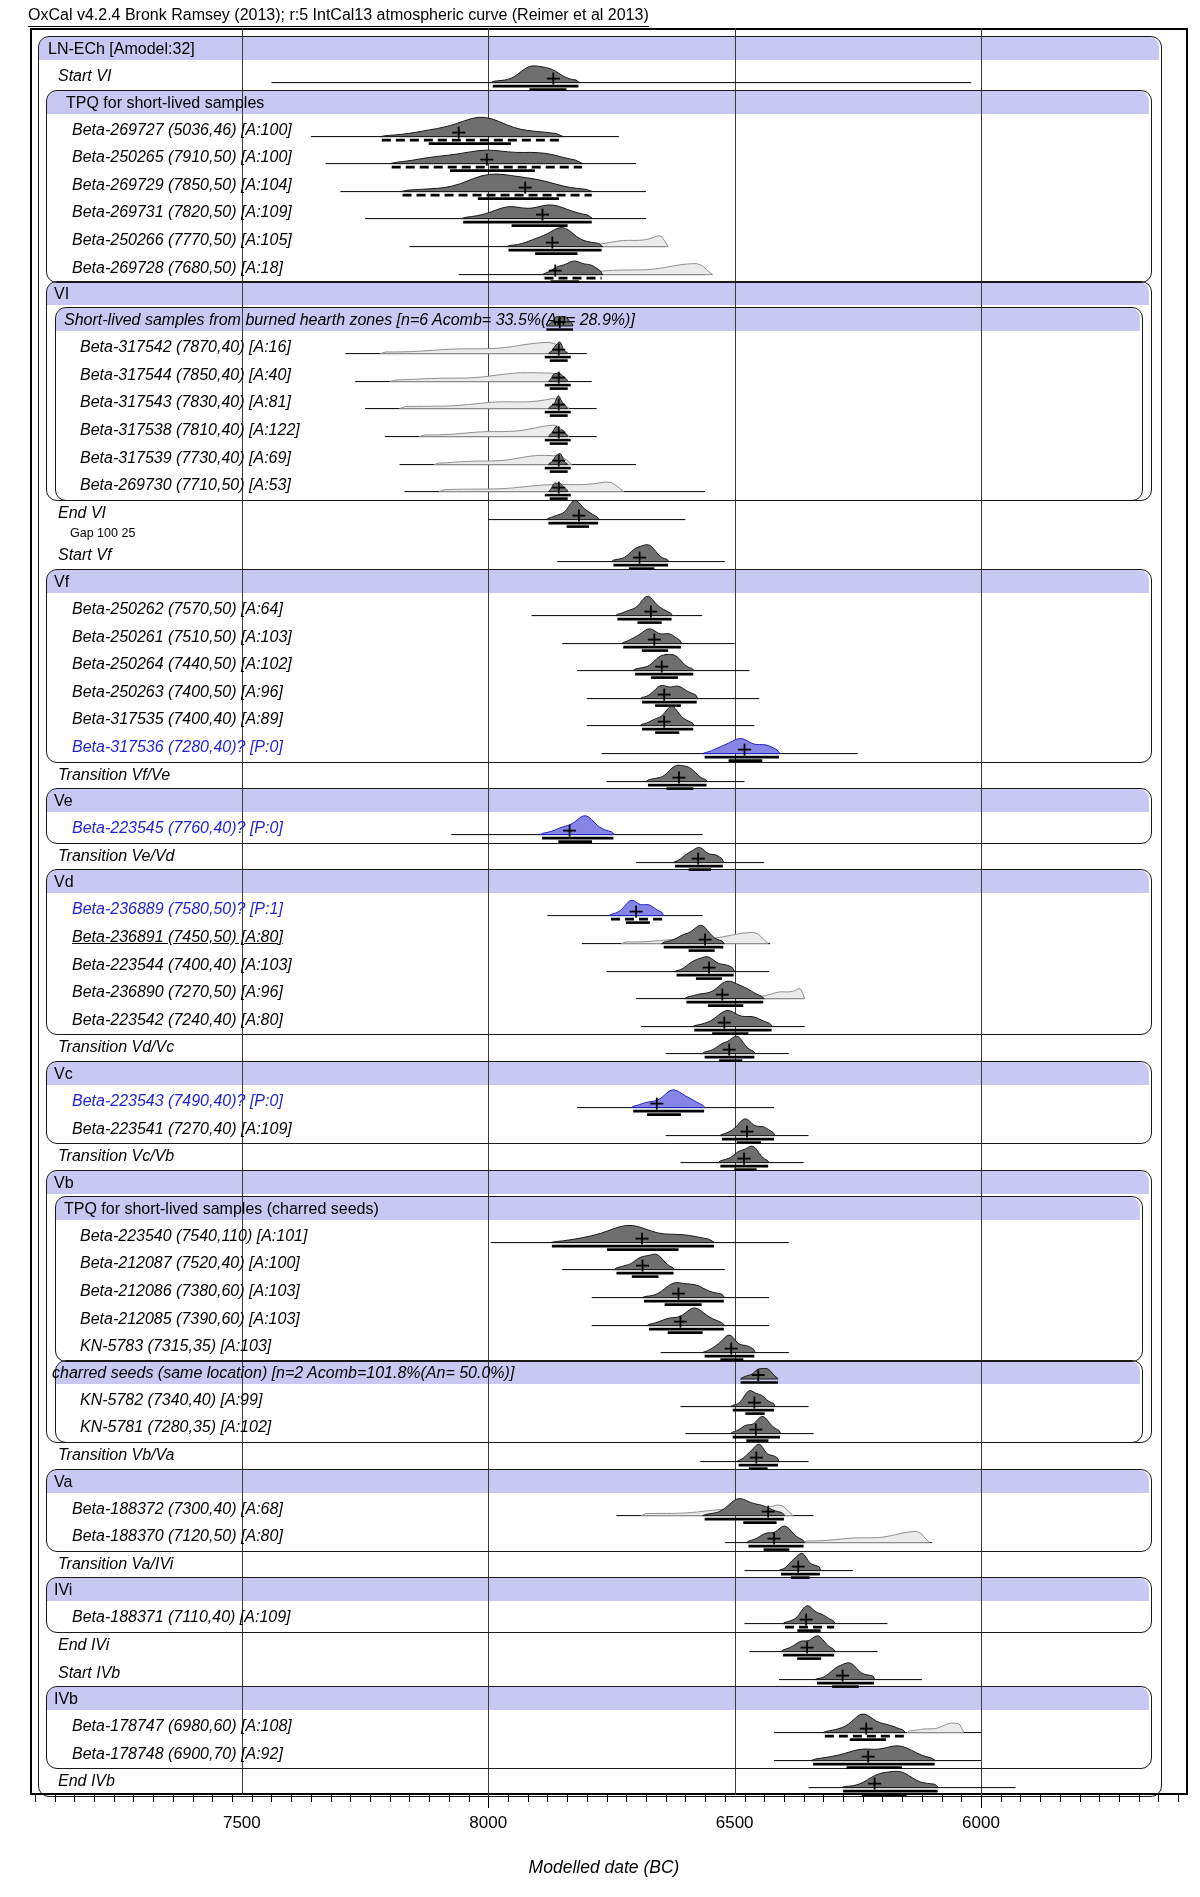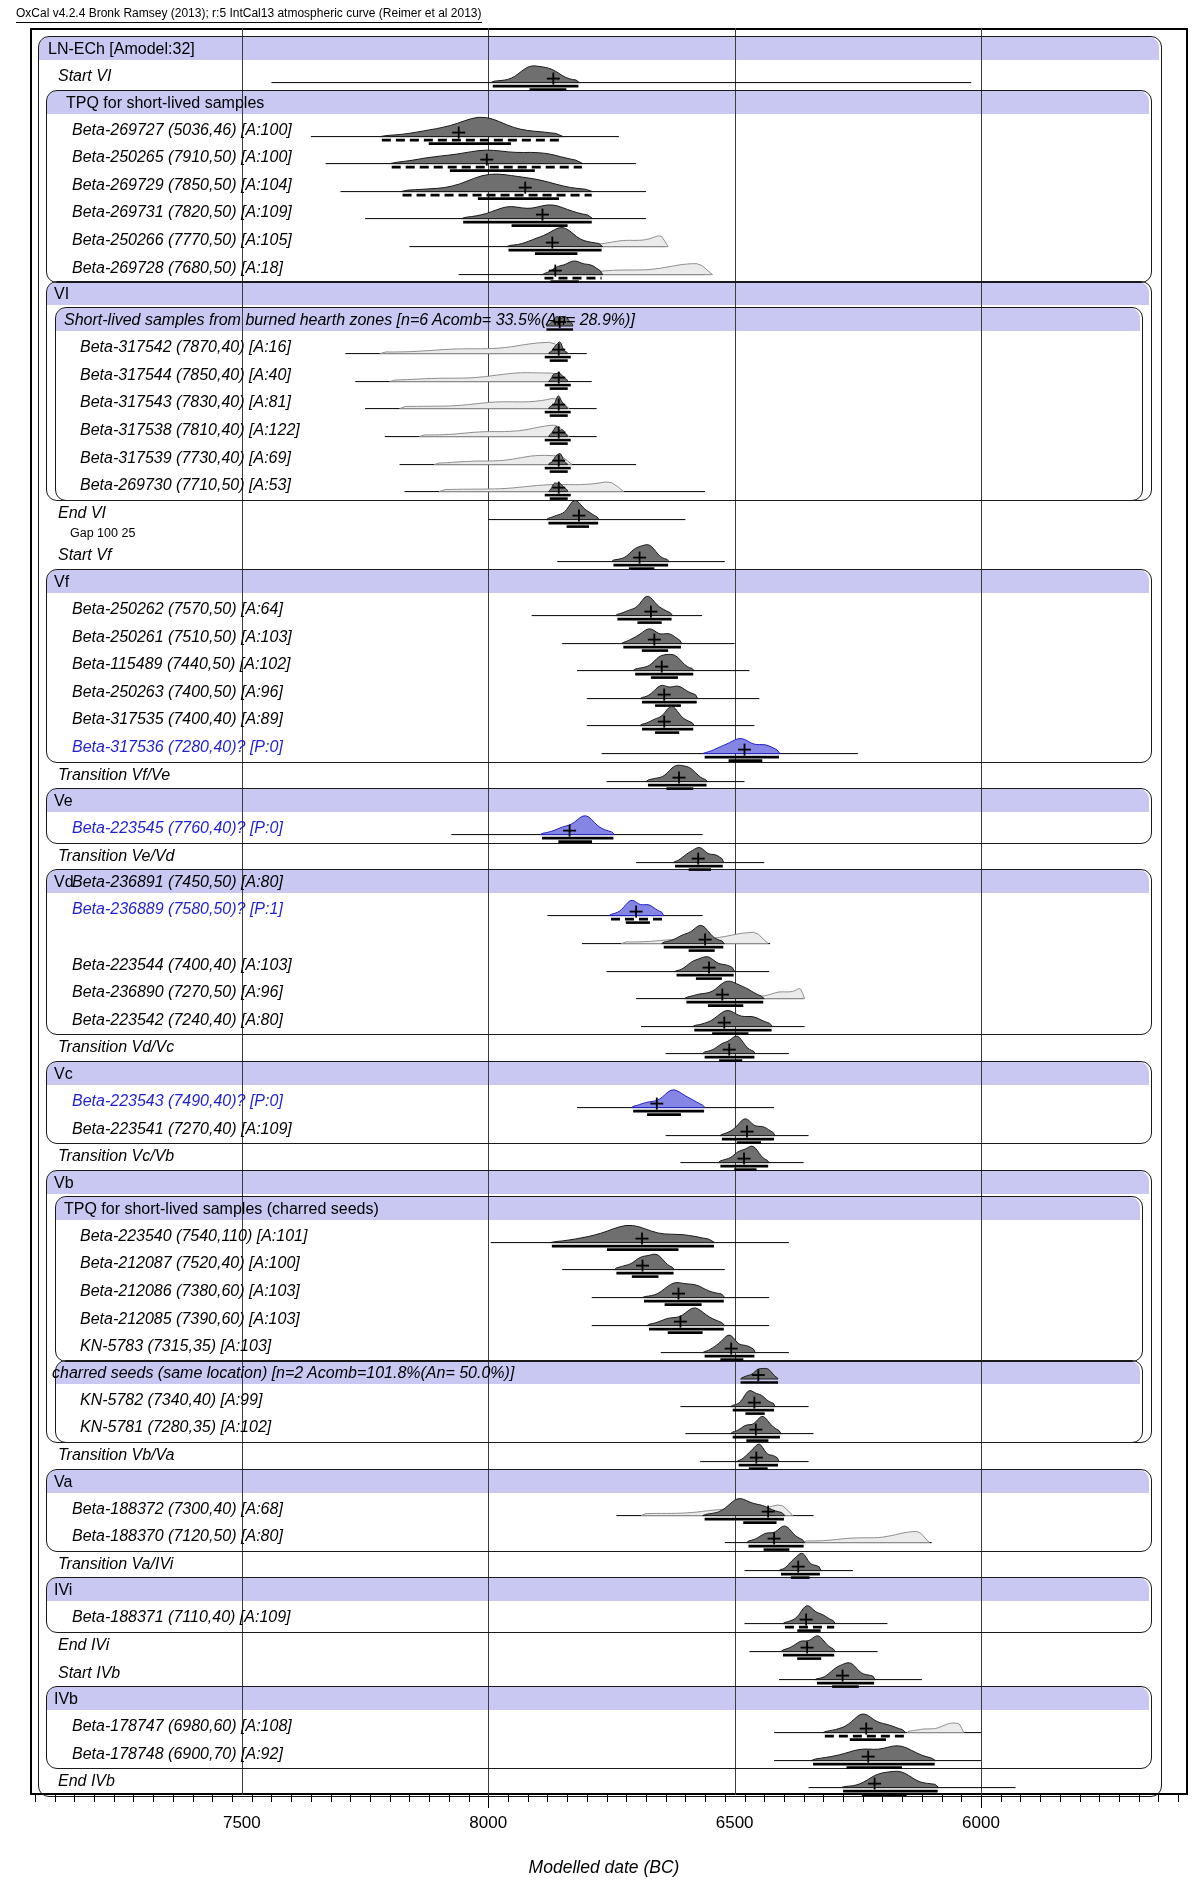--- a/index.html
+++ b/index.html
@@ -1,17 +1,17 @@
 <!DOCTYPE html>
 <html><head>
 <meta charset="utf-8">
 <style>
   html,body{margin:0;padding:0;background:#fff;}
   body{width:1200px;height:1897px;position:relative;font-family:"Liberation Sans",sans-serif;color:#000;overflow:hidden;}
-  #header{position:absolute;left:16px;top:6px;font-size:12px;border-bottom:1.5px solid #000;padding-bottom:2px;white-space:nowrap;}
+  #header{position:absolute;left:28px;top:6px;font-size:16px;border-bottom:1.5px solid #000;padding-bottom:2px;white-space:nowrap;}
   #frame{position:absolute;border:2px solid #000;background:transparent;z-index:1;}
   .gridline{position:absolute;width:1px;background:#3c3c3c;z-index:3;}
   .band{position:absolute;background:#c8c8f2;border-top-left-radius:10px;border-top-right-radius:10px;z-index:2;}
   .gbox{position:absolute;border:1.5px solid #1a1a1a;border-radius:11px;z-index:4;pointer-events:none;}
   .rowlabel{position:absolute;font-size:16px;white-space:nowrap;z-index:7;}
   .it{font-style:italic;}
   .bluetext{color:#1f1fd6;}
   .distsvg{position:absolute;z-index:6;overflow:visible;}
   .ticklab{position:absolute;font-size:17px;transform:translateX(-50%);z-index:7;}
   #axis-title{position:absolute;font-size:17.5px;font-style:italic;transform:translateX(-50%);z-index:7;}
@@ -212,21 +212,21 @@
     </svg>
     <div class="rowlabel it" style="left: 72px; top: 622.6px; line-height: 27.6px;">Beta-250261 (7510,50) [A:103]</div>
     <svg class="distsvg" width="1158" height="39.6" style="left: 30px; top: 622.6px;">
       <line x1="532.1872340425532" y1="20.6" x2="704.6553191489362" y2="20.6" stroke="#000" stroke-width="1"></line>
       <path d="M591.3,20.6 L591.3,20.6 L593.7,19.3 L596.0,18.6 L598.3,17.6 L600.6,16.4 L603.0,15.2 L605.3,14.0 L607.6,12.6 L610.0,11.1 L612.3,9.4 L614.6,7.7 L617.0,6.4 L619.3,5.8 L621.6,6.2 L624.0,7.4 L626.3,9.0 L628.6,10.3 L630.9,11.0 L633.3,10.9 L635.6,10.7 L637.9,10.6 L640.3,11.2 L642.6,12.3 L644.9,13.9 L647.3,15.6 L649.6,17.0 L651.9,20.6 Z" fill="#6f6f6f" stroke="#1a1a1a" stroke-width="1"></path>
       <line x1="593.3191489361702" y1="24.1" x2="650.9293617021276" y2="24.1" stroke="#000" stroke-width="2.6"></line>
       <line x1="611.7886468085106" y1="27.6" x2="638.131914893617" y2="27.6" stroke="#000" stroke-width="2.6"></line>
       <line x1="617.8344680851064" y1="16.6" x2="630.8344680851064" y2="16.6" stroke="#000" stroke-width="1.8"></line>
       <line x1="624.3344680851064" y1="10.600000000000001" x2="624.3344680851064" y2="22.6" stroke="#000" stroke-width="1.8"></line>
     </svg>
-    <div class="rowlabel it" style="left: 72px; top: 650.2px; line-height: 27.6px;">Beta-115489 (7440,50) [A:102]</div>
+    <div class="rowlabel it" style="left: 72px; top: 650.2px; line-height: 27.6px;">Beta-250264 (7440,50) [A:102]</div>
     <svg class="distsvg" width="1158" height="39.6" style="left: 30px; top: 650.2px;">
       <line x1="546.9702127659574" y1="20.6" x2="719.4382978723404" y2="20.6" stroke="#000" stroke-width="1"></line>
       <path d="M603.1,20.6 L603.1,20.6 L605.5,18.9 L607.8,18.5 L610.2,18.0 L612.5,17.6 L614.9,17.1 L617.2,16.4 L619.6,15.2 L621.9,13.3 L624.3,11.1 L626.6,8.8 L629.0,6.9 L631.3,5.6 L633.7,5.0 L636.0,4.6 L638.4,4.5 L640.7,4.4 L643.1,4.7 L645.4,5.7 L647.8,7.4 L650.1,9.8 L652.5,12.3 L654.8,14.7 L657.2,16.5 L659.5,17.7 L661.9,18.4 L664.2,20.6 Z" fill="#6f6f6f" stroke="#1a1a1a" stroke-width="1"></path>
       <line x1="605.1455319148936" y1="24.1" x2="663.2485106382978" y2="24.1" stroke="#000" stroke-width="2.6"></line>
       <line x1="620.8653957446808" y1="27.6" x2="647.9872340425532" y2="27.6" stroke="#000" stroke-width="2.6"></line>
       <line x1="625.2259574468085" y1="16.6" x2="638.2259574468085" y2="16.6" stroke="#000" stroke-width="1.8"></line>
       <line x1="631.7259574468085" y1="10.600000000000001" x2="631.7259574468085" y2="22.6" stroke="#000" stroke-width="1.8"></line>
     </svg>
     <div class="rowlabel it" style="left: 72px; top: 677.8px; line-height: 27.6px;">Beta-250263 (7400,50) [A:96]</div>
     <svg class="distsvg" width="1158" height="39.6" style="left: 30px; top: 677.8px;">
@@ -288,21 +288,21 @@
     <div class="band" style="left: 47px; top: 870.4px; width: 1102px; height: 23px;"></div>
     <div class="rowlabel it bluetext" style="left: 72px; top: 895.4px; line-height: 27.6px;">Beta-236889 (7580,50)? [P:1]</div>
     <svg class="distsvg" width="1158" height="39.6" style="left: 30px; top: 895.4px;">
       <line x1="517.4042553191489" y1="20.6" x2="672.6255319148936" y2="20.6" stroke="#000" stroke-width="1"></line>
       <path d="M579.0,20.6 L579.0,20.6 L581.1,19.3 L583.2,18.8 L585.3,18.1 L587.4,17.3 L589.5,16.1 L591.6,14.4 L593.7,12.2 L595.8,9.8 L597.9,7.4 L600.0,5.8 L602.1,5.3 L604.2,5.9 L606.3,7.3 L608.5,8.7 L610.6,9.6 L612.7,9.8 L614.8,9.7 L616.9,9.6 L619.0,9.9 L621.1,10.9 L623.2,12.2 L625.3,13.7 L627.4,15.1 L629.5,16.2 L631.6,17.1 L633.7,20.6 Z" fill="#8585e6" stroke="#2222c8" stroke-width="1"></path>
       <line x1="581" y1="24.1" x2="632.6970212765957" y2="24.1" stroke="#000" stroke-width="2.6" stroke-dasharray="9,5"></line>
       <line x1="595.8033191489361" y1="27.6" x2="619.8995744680851" y2="27.6" stroke="#000" stroke-width="2.6"></line>
       <line x1="599.6021276595744" y1="16.6" x2="612.6021276595744" y2="16.6" stroke="#000" stroke-width="1.8"></line>
       <line x1="606.1021276595744" y1="10.600000000000001" x2="606.1021276595744" y2="22.6" stroke="#000" stroke-width="1.8"></line>
     </svg>
-    <div class="rowlabel it" style="left: 72px; top: 868px; line-height: 27.6px;">Beta-236891 (7450,50) [A:80]</div>
+    <div class="rowlabel it" style="left: 72px; top: 923px; line-height: 27.6px; text-decoration: underline;">Beta-236891 (7450,50) [A:80]</div>
     <svg class="distsvg" width="1158" height="39.6" style="left: 30px; top: 923px;">
       <line x1="551.8978723404256" y1="20.6" x2="740.1344680851064" y2="20.6" stroke="#000" stroke-width="1"></line>
       <path d="M591.3,20.6 L591.3,20.6 L596.2,18.9 L601.1,19.0 L606.0,18.9 L610.9,18.8 L615.8,18.6 L620.7,18.3 L625.6,17.9 L630.5,17.5 L635.4,17.1 L640.3,16.6 L645.2,16.3 L650.1,16.0 L655.0,15.9 L659.8,15.8 L664.7,15.8 L669.6,15.8 L674.5,15.7 L679.4,15.5 L684.3,15.1 L689.2,14.4 L694.1,13.6 L699.0,12.7 L703.9,11.7 L708.8,10.8 L713.7,10.1 L718.6,9.6 L723.5,9.3 L728.4,11.2 L733.3,16.0 L738.2,20.6 Z" fill="#ebebeb" stroke="#8f8f8f" stroke-width="1"></path>
       <path d="M631.7,20.6 L631.7,20.6 L634.1,19.1 L636.5,18.6 L638.9,18.1 L641.4,17.4 L643.8,16.4 L646.2,15.3 L648.6,13.9 L651.0,12.7 L653.4,11.6 L655.8,10.8 L658.2,9.9 L660.6,8.7 L663.0,7.0 L665.4,5.0 L667.8,3.2 L670.2,2.4 L672.6,2.8 L675.1,4.6 L677.5,7.4 L679.9,10.3 L682.3,12.9 L684.7,14.9 L687.1,16.3 L689.5,17.2 L691.9,17.9 L694.3,20.6 Z" fill="#6f6f6f" stroke="#1a1a1a" stroke-width="1"></path>
       <line x1="633.7259574468085" y1="24.1" x2="693.3072340425532" y2="24.1" stroke="#000" stroke-width="2.6"></line>
       <line x1="658.6112680851064" y1="27.6" x2="684.6982978723404" y2="27.6" stroke="#000" stroke-width="2.6"></line>
       <line x1="668.5893617021277" y1="16.6" x2="681.5893617021277" y2="16.6" stroke="#000" stroke-width="1.8"></line>
       <line x1="675.0893617021277" y1="10.600000000000001" x2="675.0893617021277" y2="22.6" stroke="#000" stroke-width="1.8"></line>
     </svg>
     <div class="rowlabel it" style="left: 72px; top: 950.6px; line-height: 27.6px;">Beta-223544 (7400,40) [A:103]</div>

